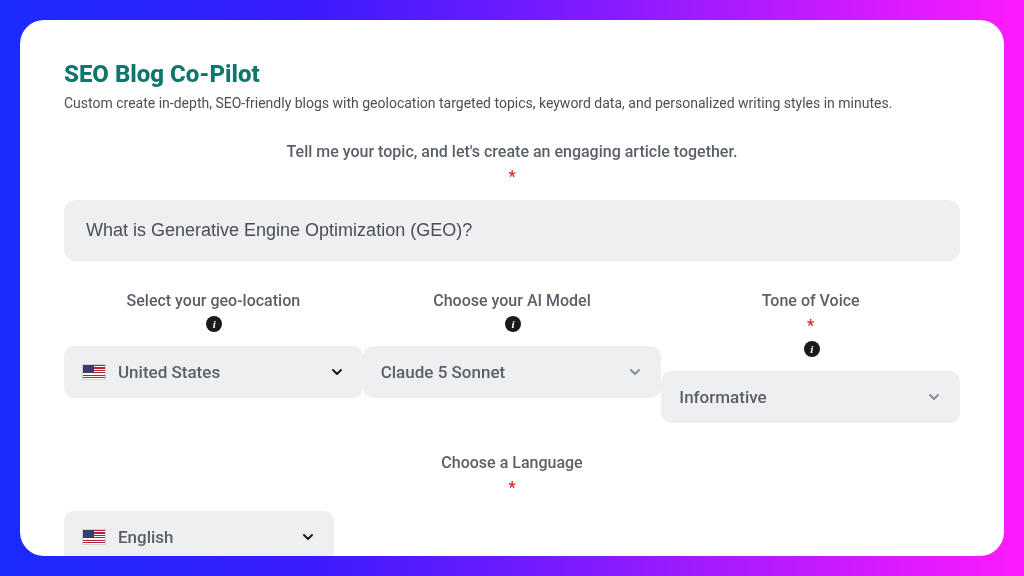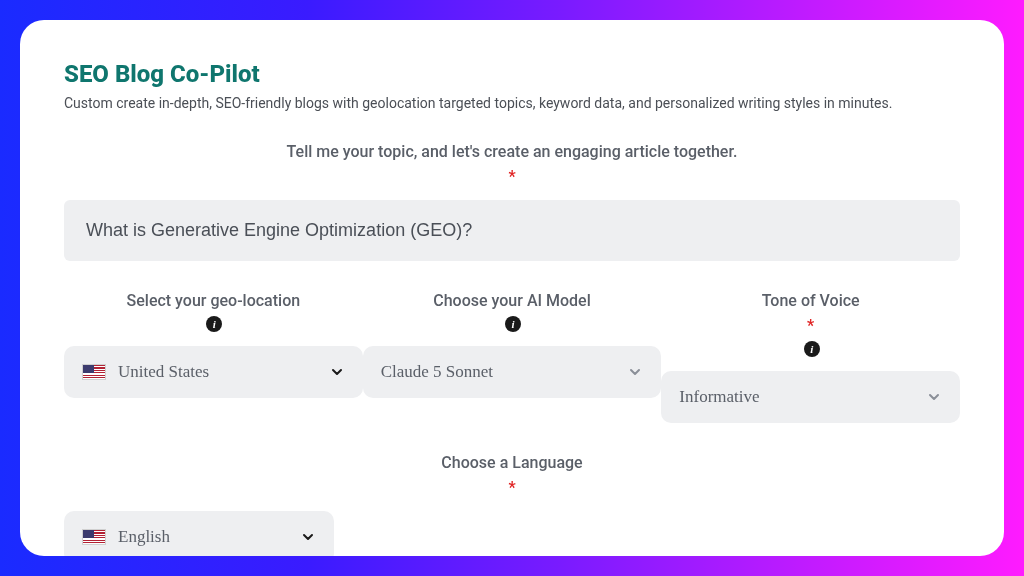--- a/index.html
+++ b/index.html
@@ -55,21 +55,21 @@
     font-size: 11px;
     font-weight: 700;
     font-style: italic;
     font-family: Georgia, serif;
     margin-left: 2px;
   }
   .topic-input {
     width: 100%;
     background: #eeeff1;
     border: none;
-    border-radius: 6px;
+    border-radius: 12px;
     padding: 20px 22px;
     font-size: 18px;
     font-weight: 500;
     color: #4a4f57;
     margin-bottom: 30px;
   }
   .row {
     display: flex;
     margin-bottom: 30px;
     text-align: center;
@@ -86,21 +86,20 @@
     align-items: center;
     justify-content: space-between;
     cursor: pointer;
     max-width: 280px;
   }
   .row .col .select { max-width: none; }
   .select-left {
     display: flex;
     align-items: center;
     gap: 12px;
-    font-family: Liberation Serif, serif;
   }
   .select-text {
     font-size: 17px;
     font-weight: 500;
     color: #5a5f68;
   }
   .flag {
     width: 24px;
     height: 16px;
     display: inline-block;

